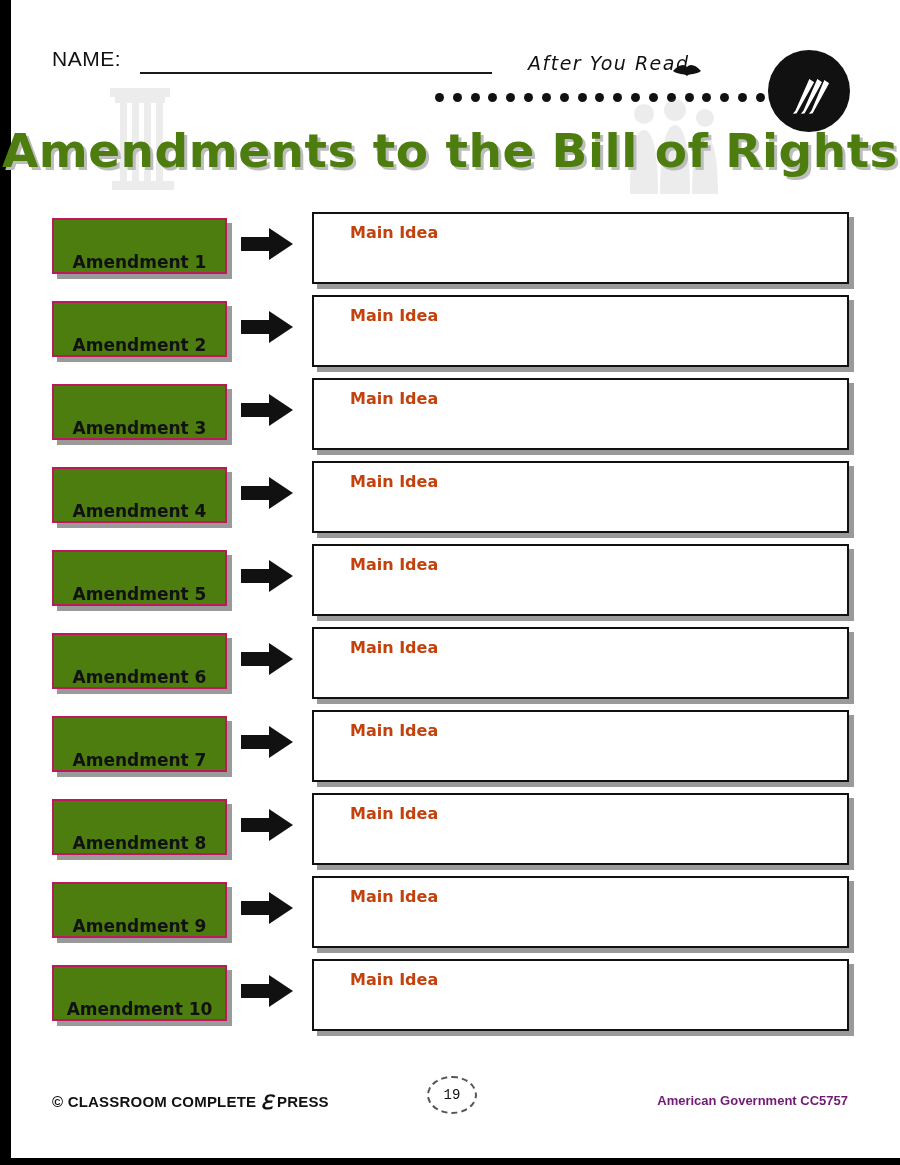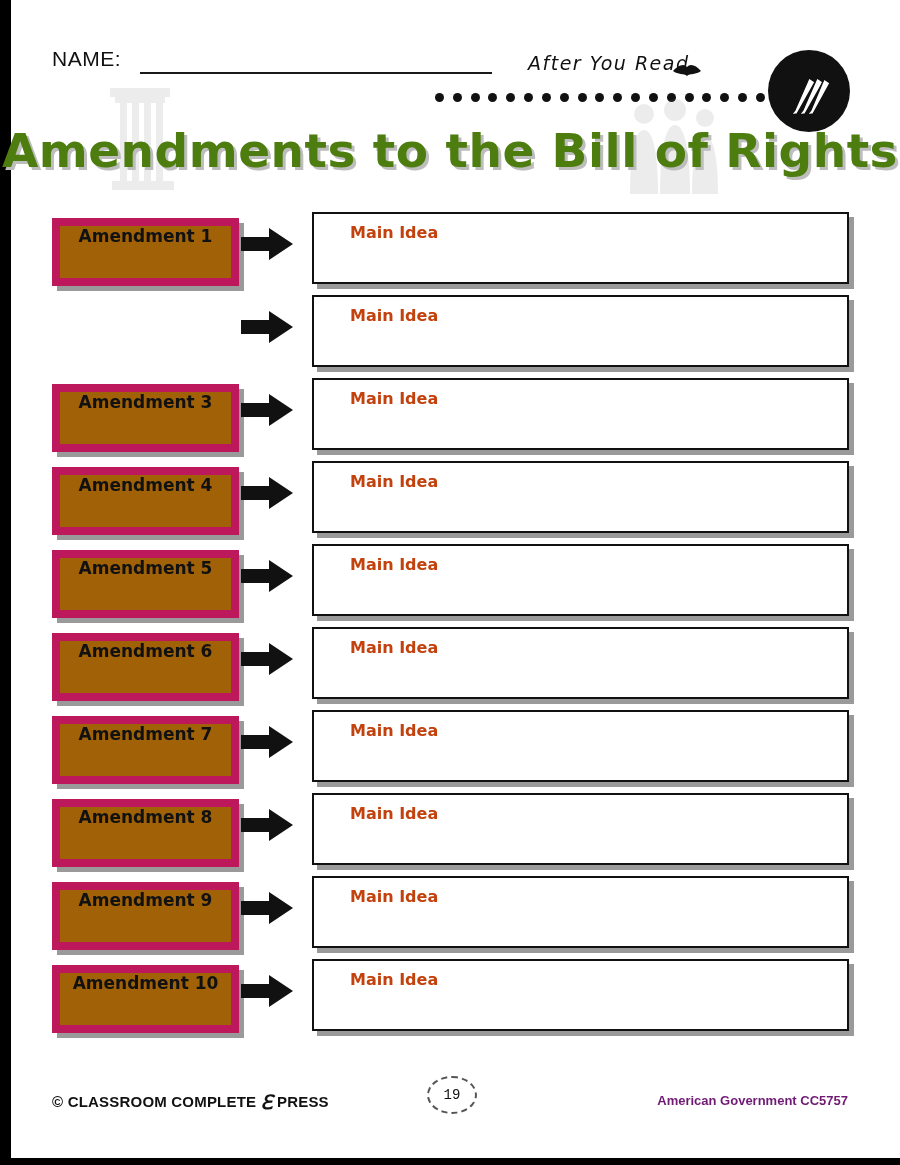--- a/index.html
+++ b/index.html
@@ -128,25 +128,25 @@
     width: 900px;
   }
   .row {
     position: relative;
     height: 83px;
   }
   .amend-box {
     position: absolute;
     left: 52px; top: 0;
     width: 171px; height: 52px;
-    border: 8px solid #be185d;
-    background: #a16207;
+    border: 2px solid #be185d;
+    background: #4d7c0f;
     box-shadow: 5px 5px 0 #9a9a9a;
     display: flex;
-    align-items: flex-start;
+    align-items: flex-end;
     justify-content: center;
   }
   .amend-box span {
     font-family: "DejaVu Sans", sans-serif;
     font-weight: bold;
     font-size: 17px;
     color: #111;
   }
   .arrow {
     position: absolute;
@@ -304,20 +304,23 @@
         </div>
       <div class="arrow"><svg width="52" height="32" viewBox="0 0 52 32">
             <path d="M0 9 H28 V0 L52 16 L28 32 V23 H0 Z" fill="#111"></path>
           </svg></div>
       <div class="idea-box">
           <span>Main Idea</span>
         </div>
     </div>
 
     <div class="row">
+      <div class="amend-box">
+          <span>Amendment 2</span>
+        </div>
       <div class="arrow"><svg width="52" height="32" viewBox="0 0 52 32">
             <path d="M0 9 H28 V0 L52 16 L28 32 V23 H0 Z" fill="#111"></path>
           </svg></div>
       <div class="idea-box">
           <span>Main Idea</span>
         </div>
     </div>
 
     <div class="row">
       <div class="amend-box">

